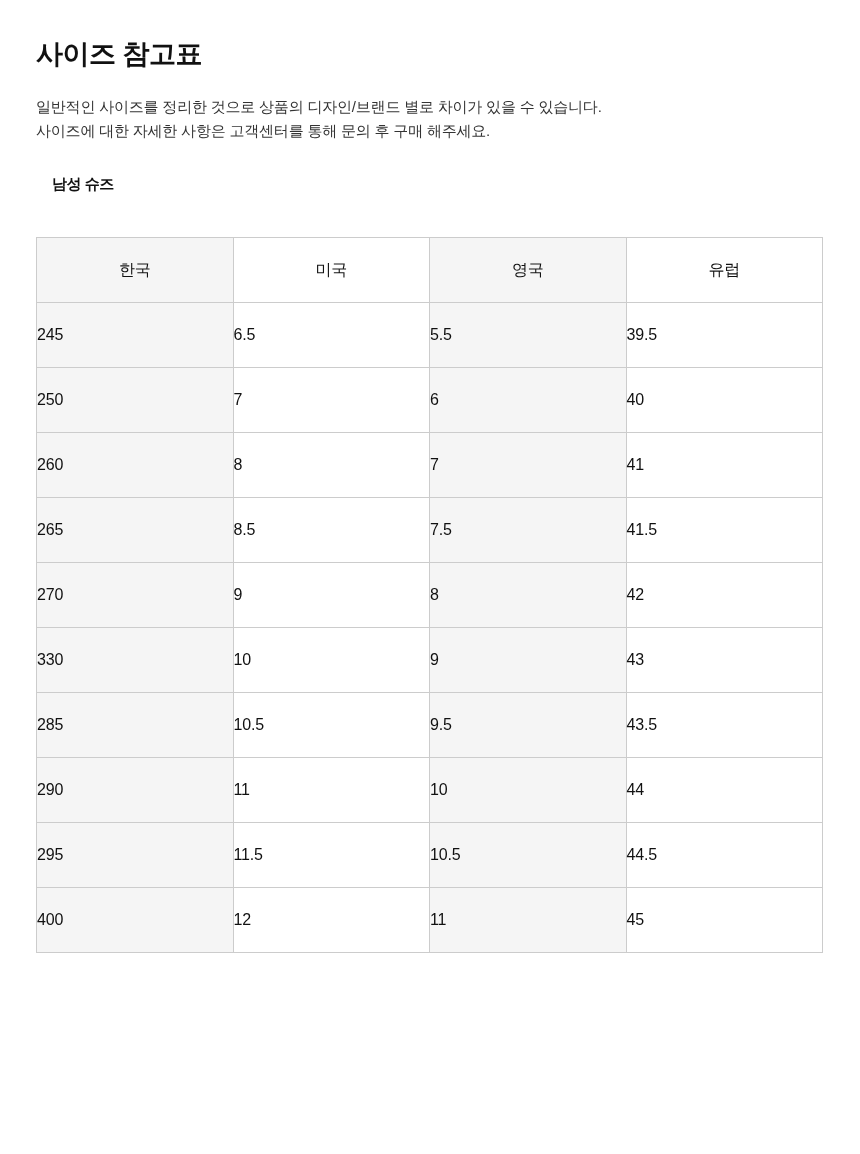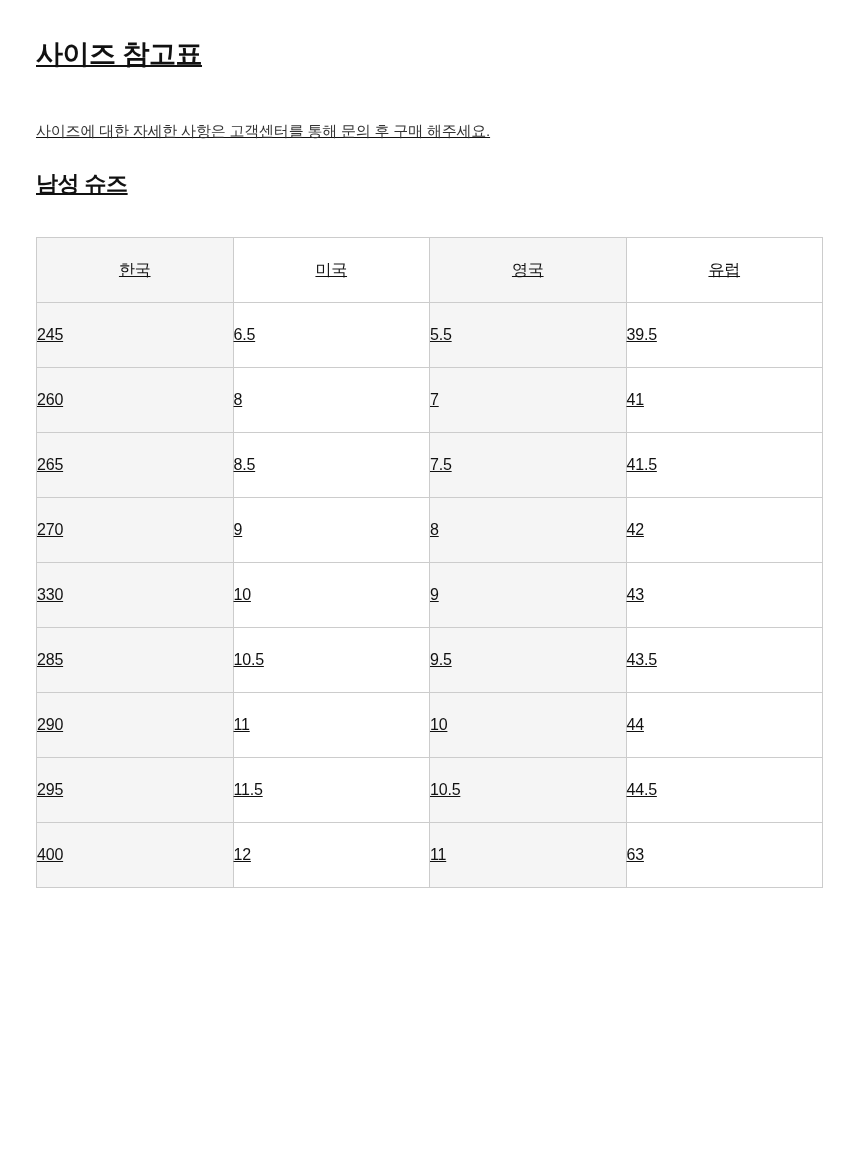--- a/index.html
+++ b/index.html
@@ -11,40 +11,39 @@
   *{box-sizing:border-box;}
   html,body{margin:0;padding:0;background:#ffffff;}
   body{
     width:860px;
     height:1154px;
     font-family:"Liberation Sans","DejaVu Sans",sans-serif;
     color:var(--text-color);
   }
   .page{
     padding:36px 36px 0 36px;
-    text-decoration:underline;
   }
   .page-title{
     margin:2px 0 0 0;
     font-size:27px;
     line-height:32px;
     font-weight:700;
     letter-spacing:-0.5px;
     color:#111111;
   }
   .description{
     margin:25px 0 0 0;
     font-size:15px;
     line-height:24px;
     color:var(--desc-color);
     letter-spacing:-0.2px;
   }
   .section-title{
-    margin:28px 0 0 0;
-    font-size:22px;
+    margin:28px 0 0 16px;
+    font-size:15px;
     line-height:26px;
     font-weight:700;
     letter-spacing:-0.5px;
     color:#111111;
   }
   table.size-table{
     margin-top:40px;
     width:787px;
     border-collapse:collapse;
     table-layout:fixed;
@@ -66,41 +65,47 @@
     background:var(--shaded-bg);
   }
 </style>
 </head>
 <body>
 
 <div class="page">
   <h1 class="page-title">사이즈 참고표</h1>
 
   <p class="description">
-    <br>
+    <span>일반적인 사이즈를 정리한 것으로 상품의 디자인/브랜드 별로 차이가 있을 수 있습니다.</span><br>
     <span>사이즈에 대한 자세한 사항은 고객센터를 통해 문의 후 구매 해주세요.</span>
   </p>
 
   <h2 class="section-title">남성 슈즈</h2>
 
   <table class="size-table">
     <thead>
       <tr>
           <th>한국</th>
           <th>미국</th>
           <th>영국</th>
           <th>유럽</th>
         </tr>
     </thead>
     <tbody>
         <tr>
           <td>245</td>
           <td>6.5</td>
           <td>5.5</td>
           <td>39.5</td>
+        </tr>
+        <tr>
+          <td>250</td>
+          <td>7</td>
+          <td>6</td>
+          <td>40</td>
         </tr>
         <tr>
           <td>260</td>
           <td>8</td>
           <td>7</td>
           <td>41</td>
         </tr>
         <tr>
           <td>265</td>
           <td>8.5</td>
@@ -134,17 +139,17 @@
         <tr>
           <td>295</td>
           <td>11.5</td>
           <td>10.5</td>
           <td>44.5</td>
         </tr>
         <tr>
           <td>400</td>
           <td>12</td>
           <td>11</td>
-          <td>63</td>
+          <td>45</td>
         </tr>
       </tbody>
   </table>
 </div>
 
 </body></html>

